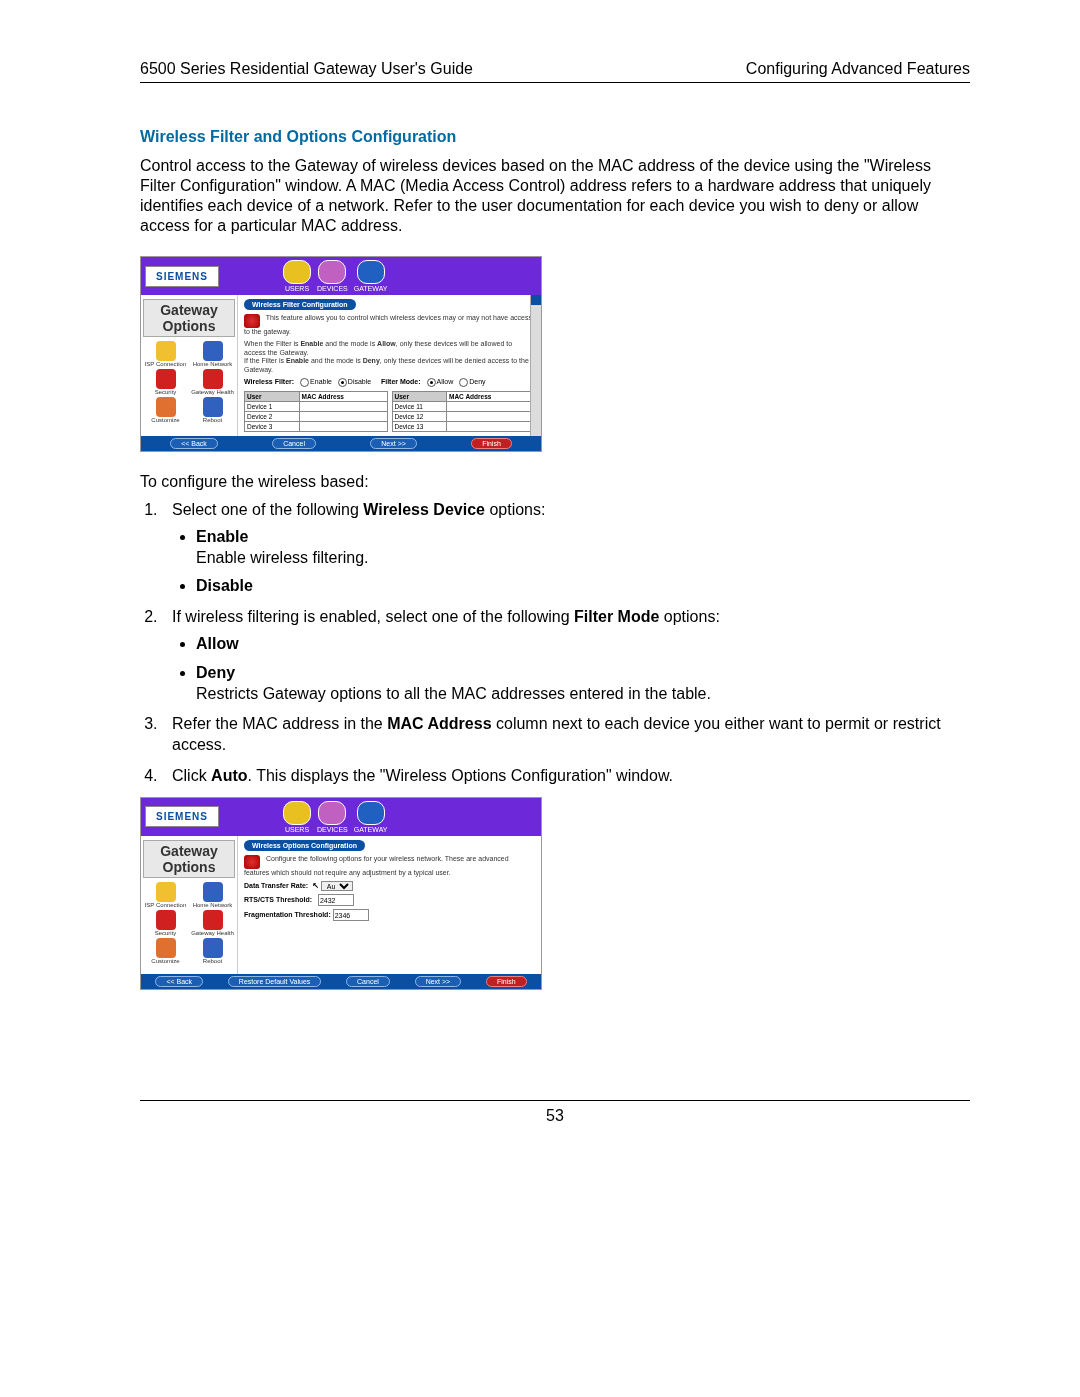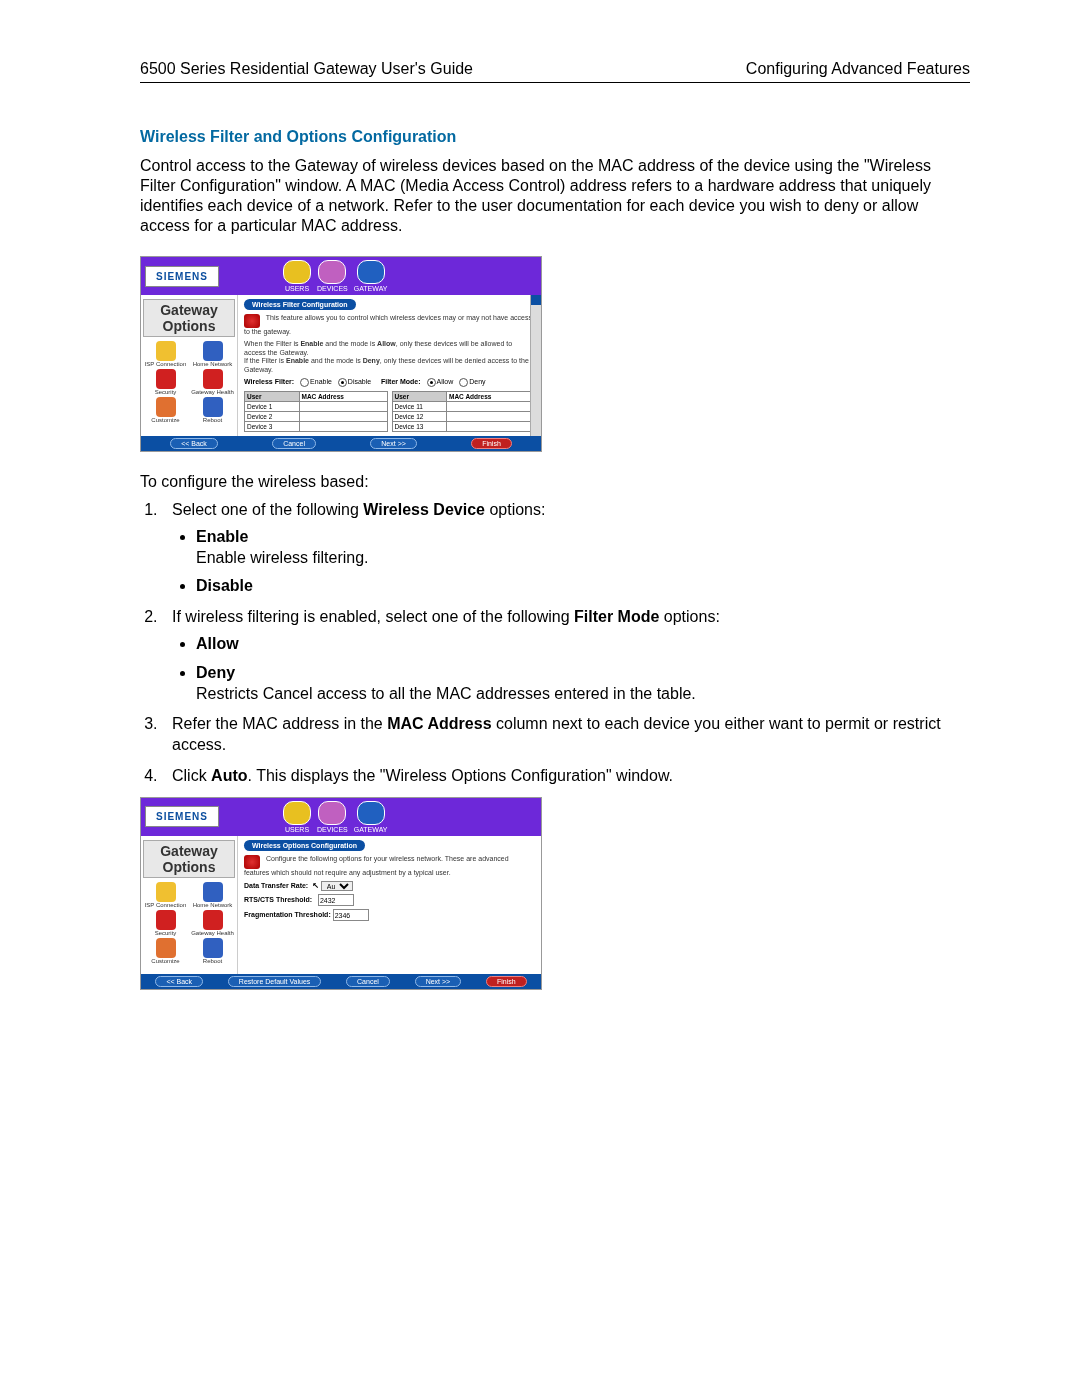--- a/index.html
+++ b/index.html
@@ -415,21 +415,21 @@
       </ul>
     </li>
     <li>
       <span>If wireless filtering is enabled, select one of the following </span><b>Filter Mode</b><span> options:</span>
       <ul class="bullets">
         <li>
           <span class="bullet-head">Allow</span><br>
         </li>
         <li>
           <span class="bullet-head">Deny</span><br>
-          <span>Restricts Cancel access to all the MAC addresses entered in the table.</span>
+          <span>Restricts Gateway options to all the MAC addresses entered in the table.</span>
         </li>
       </ul>
     </li>
     <li>
       <span>Refer the MAC address in the </span><b>MAC Address</b><span> column next to each device you either want to permit or restrict access.</span>
     </li>
     <li>
       <span>Click </span><b>Auto</b><span>. This displays the "Wireless Options Configuration" window.</span>
     </li>
   </ol>
@@ -505,14 +505,18 @@
     </div>
     <div class="ss-btnrow">
       <div class="ss-btn">&lt;&lt; Back</div>
       <div class="ss-btn">Restore Default Values</div>
       <div class="ss-btn">Cancel</div>
       <div class="ss-btn">Next &gt;&gt;</div>
       <div class="ss-btn finish">Finish</div>
     </div>
   </div>
 
+  <div class="footer">
+    <hr class="footer-rule">
+    <span>53</span>
+  </div>
 
 </div>
 
 </body></html>

